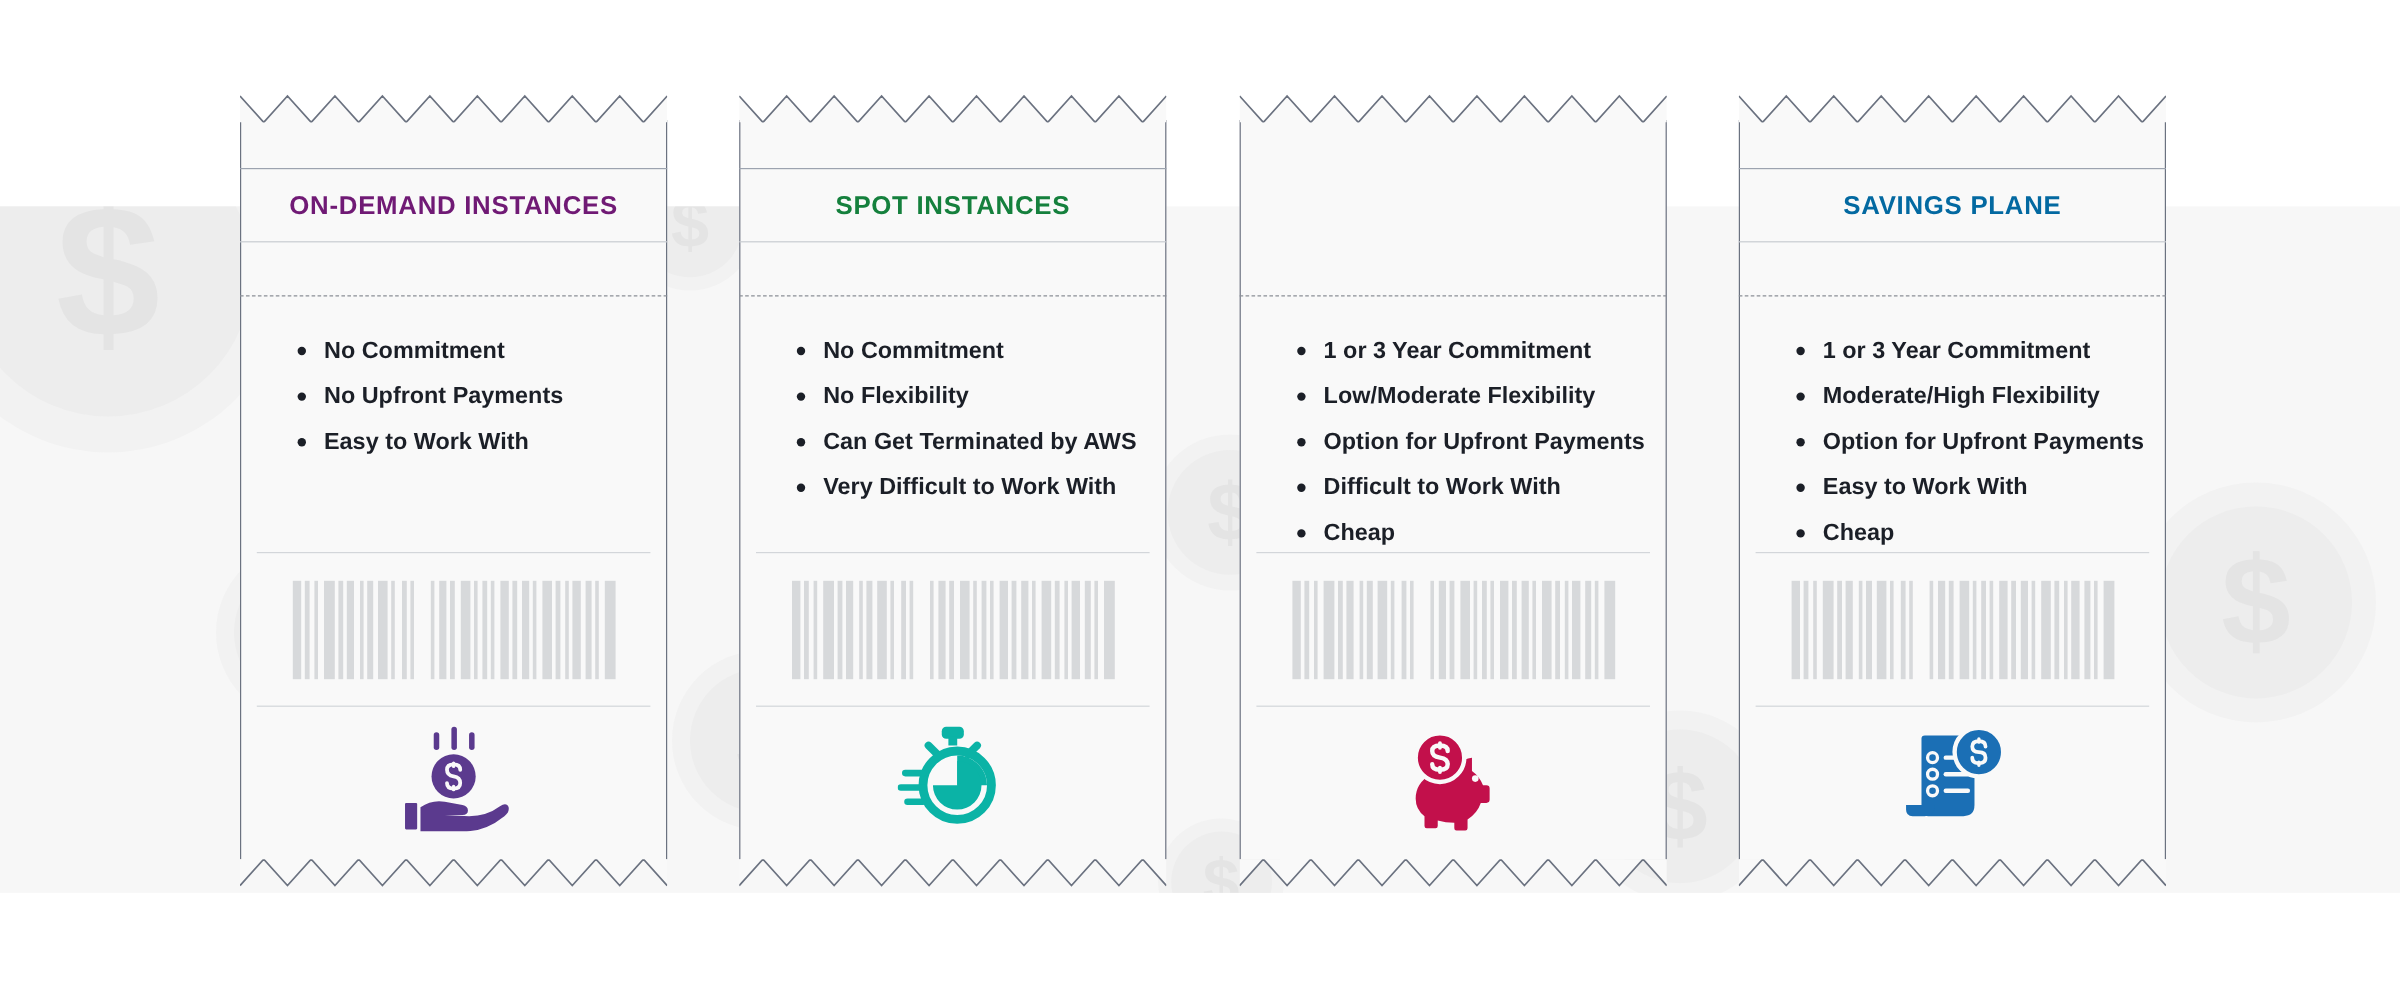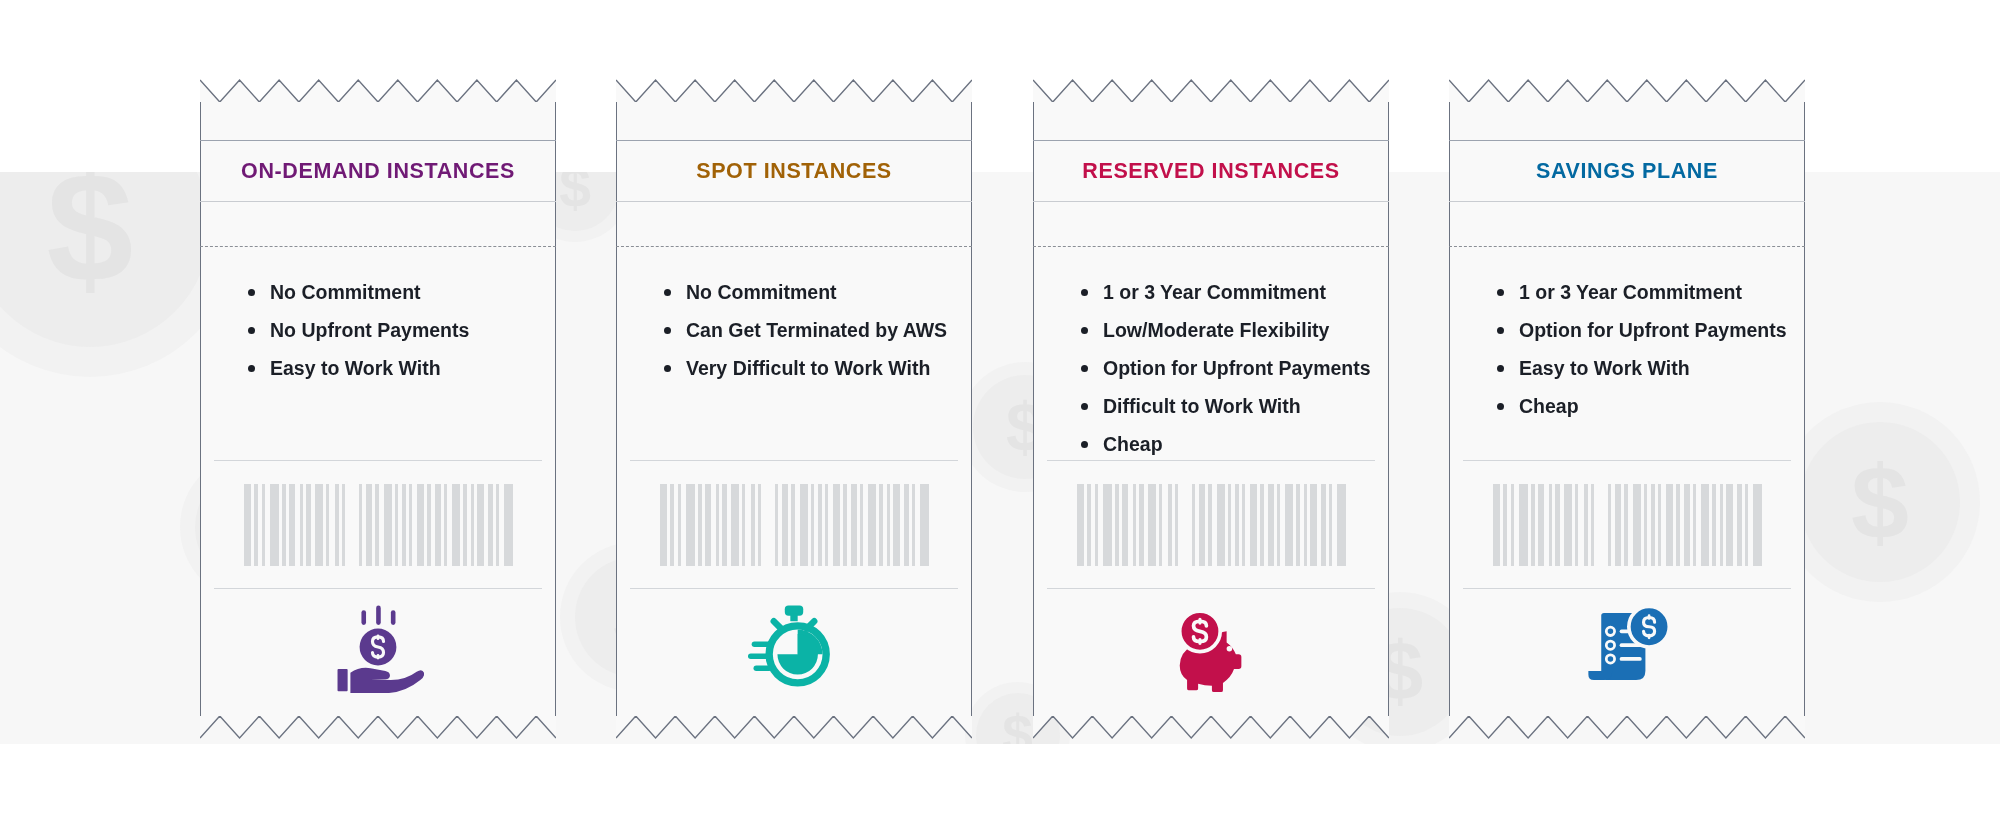--- a/index.html
+++ b/index.html
@@ -293,25 +293,26 @@
         <div class="receipt-body"></div>
         <svg class="zig top" viewBox="0 0 356 24" preserveAspectRatio="none">
           <path d="M0,2 L19.77777777777778,24 L39.55555555555556,2 L59.333333333333336,24 L79.11111111111111,2 L98.88888888888889,24 L118.66666666666667,2 L138.44444444444446,24 L158.22222222222223,2 L178,24 L197.77777777777777,2 L217.55555555555554,24 L237.33333333333334,2 L257.11111111111114,24 L276.8888888888889,2 L296.6666666666667,24 L316.44444444444446,2 L336.22222222222223,24 L356,2 L356,24 L0,24 Z" fill="#f9f9f9"></path>
           <path d="M0,2 L19.77777777777778,24 L39.55555555555556,2 L59.333333333333336,24 L79.11111111111111,2 L98.88888888888889,24 L118.66666666666667,2 L138.44444444444446,24 L158.22222222222223,2 L178,24 L197.77777777777777,2 L217.55555555555554,24 L237.33333333333334,2 L257.11111111111114,24 L276.8888888888889,2 L296.6666666666667,24 L316.44444444444446,2 L336.22222222222223,24 L356,2 " fill="none" stroke="#6b7280" stroke-width="1.4" stroke-linejoin="miter"></path>
         </svg>
         <svg class="zig bottom" viewBox="0 0 356 24" preserveAspectRatio="none">
           <path d="M0,22 L19.77777777777778,0 L39.55555555555556,22 L59.333333333333336,0 L79.11111111111111,22 L98.88888888888889,0 L118.66666666666667,22 L138.44444444444446,0 L158.22222222222223,22 L178,0 L197.77777777777777,22 L217.55555555555554,0 L237.33333333333334,22 L257.11111111111114,0 L276.8888888888889,22 L296.6666666666667,0 L316.44444444444446,22 L336.22222222222223,0 L356,22 L356,0 L0,0 Z" fill="#f9f9f9"></path>
           <path d="M0,22 L19.77777777777778,0 L39.55555555555556,22 L59.333333333333336,0 L79.11111111111111,22 L98.88888888888889,0 L118.66666666666667,22 L138.44444444444446,0 L158.22222222222223,22 L178,0 L197.77777777777777,22 L217.55555555555554,0 L237.33333333333334,22 L257.11111111111114,0 L276.8888888888889,22 L296.6666666666667,0 L316.44444444444446,22 L336.22222222222223,0 L356,22 " fill="none" stroke="#6b7280" stroke-width="1.4" stroke-linejoin="miter"></path>
         </svg>
         <div class="title-band">
-          <span class="title-text" style="color:#a16207">SPOT INSTANCES</span>
+          <span class="title-text" style="color:#15803d">SPOT INSTANCES</span>
         </div>
         <div class="dashed-sep"></div>
         <ul class="feature-list">
           <li>No Commitment</li>
+          <li>No Flexibility</li>
           <li>Can Get Terminated by AWS</li>
           <li>Very Difficult to Work With</li>
         </ul>
         <div class="solid-sep a"></div>
         <div class="barcode">
           <div class="bar" style="width:7px"></div>
           <div class="gap" style="width:3px"></div>
           <div class="bar" style="width:4px"></div>
           <div class="gap" style="width:4px"></div>
           <div class="bar" style="width:3px"></div>
@@ -393,23 +394,20 @@
       <div class="receipt" style="left: 1033px;">
         <div class="receipt-body"></div>
         <svg class="zig top" viewBox="0 0 356 24" preserveAspectRatio="none">
           <path d="M0,2 L19.77777777777778,24 L39.55555555555556,2 L59.333333333333336,24 L79.11111111111111,2 L98.88888888888889,24 L118.66666666666667,2 L138.44444444444446,24 L158.22222222222223,2 L178,24 L197.77777777777777,2 L217.55555555555554,24 L237.33333333333334,2 L257.11111111111114,24 L276.8888888888889,2 L296.6666666666667,24 L316.44444444444446,2 L336.22222222222223,24 L356,2 L356,24 L0,24 Z" fill="#f9f9f9"></path>
           <path d="M0,2 L19.77777777777778,24 L39.55555555555556,2 L59.333333333333336,24 L79.11111111111111,2 L98.88888888888889,24 L118.66666666666667,2 L138.44444444444446,24 L158.22222222222223,2 L178,24 L197.77777777777777,2 L217.55555555555554,24 L237.33333333333334,2 L257.11111111111114,24 L276.8888888888889,2 L296.6666666666667,24 L316.44444444444446,2 L336.22222222222223,24 L356,2 " fill="none" stroke="#6b7280" stroke-width="1.4" stroke-linejoin="miter"></path>
         </svg>
         <svg class="zig bottom" viewBox="0 0 356 24" preserveAspectRatio="none">
           <path d="M0,22 L19.77777777777778,0 L39.55555555555556,22 L59.333333333333336,0 L79.11111111111111,22 L98.88888888888889,0 L118.66666666666667,22 L138.44444444444446,0 L158.22222222222223,22 L178,0 L197.77777777777777,22 L217.55555555555554,0 L237.33333333333334,22 L257.11111111111114,0 L276.8888888888889,22 L296.6666666666667,0 L316.44444444444446,22 L336.22222222222223,0 L356,22 L356,0 L0,0 Z" fill="#f9f9f9"></path>
           <path d="M0,22 L19.77777777777778,0 L39.55555555555556,22 L59.333333333333336,0 L79.11111111111111,22 L98.88888888888889,0 L118.66666666666667,22 L138.44444444444446,0 L158.22222222222223,22 L178,0 L197.77777777777777,22 L217.55555555555554,0 L237.33333333333334,22 L257.11111111111114,0 L276.8888888888889,22 L296.6666666666667,0 L316.44444444444446,22 L336.22222222222223,0 L356,22 " fill="none" stroke="#6b7280" stroke-width="1.4" stroke-linejoin="miter"></path>
         </svg>
-        <div class="title-band">
-          <span class="title-text" style="color:#c2104b">RESERVED INSTANCES</span>
-        </div>
         <div class="dashed-sep"></div>
         <ul class="feature-list">
           <li>1 or 3 Year Commitment</li>
           <li>Low/Moderate Flexibility</li>
           <li>Option for Upfront Payments</li>
           <li>Difficult to Work With</li>
           <li>Cheap</li>
         </ul>
         <div class="solid-sep a"></div>
         <div class="barcode">
@@ -493,20 +491,21 @@
         <svg class="zig bottom" viewBox="0 0 356 24" preserveAspectRatio="none">
           <path d="M0,22 L19.77777777777778,0 L39.55555555555556,22 L59.333333333333336,0 L79.11111111111111,22 L98.88888888888889,0 L118.66666666666667,22 L138.44444444444446,0 L158.22222222222223,22 L178,0 L197.77777777777777,22 L217.55555555555554,0 L237.33333333333334,22 L257.11111111111114,0 L276.8888888888889,22 L296.6666666666667,0 L316.44444444444446,22 L336.22222222222223,0 L356,22 L356,0 L0,0 Z" fill="#f9f9f9"></path>
           <path d="M0,22 L19.77777777777778,0 L39.55555555555556,22 L59.333333333333336,0 L79.11111111111111,22 L98.88888888888889,0 L118.66666666666667,22 L138.44444444444446,0 L158.22222222222223,22 L178,0 L197.77777777777777,22 L217.55555555555554,0 L237.33333333333334,22 L257.11111111111114,0 L276.8888888888889,22 L296.6666666666667,0 L316.44444444444446,22 L336.22222222222223,0 L356,22 " fill="none" stroke="#6b7280" stroke-width="1.4" stroke-linejoin="miter"></path>
         </svg>
         <div class="title-band">
           <span class="title-text" style="color:#0369a1">SAVINGS PLANE</span>
         </div>
         <div class="dashed-sep"></div>
         <ul class="feature-list">
           <li>1 or 3 Year Commitment</li>
+          <li>Moderate/High Flexibility</li>
           <li>Option for Upfront Payments</li>
           <li>Easy to Work With</li>
           <li>Cheap</li>
         </ul>
         <div class="solid-sep a"></div>
         <div class="barcode">
           <div class="bar" style="width:7px"></div>
           <div class="gap" style="width:3px"></div>
           <div class="bar" style="width:4px"></div>
           <div class="gap" style="width:4px"></div>

